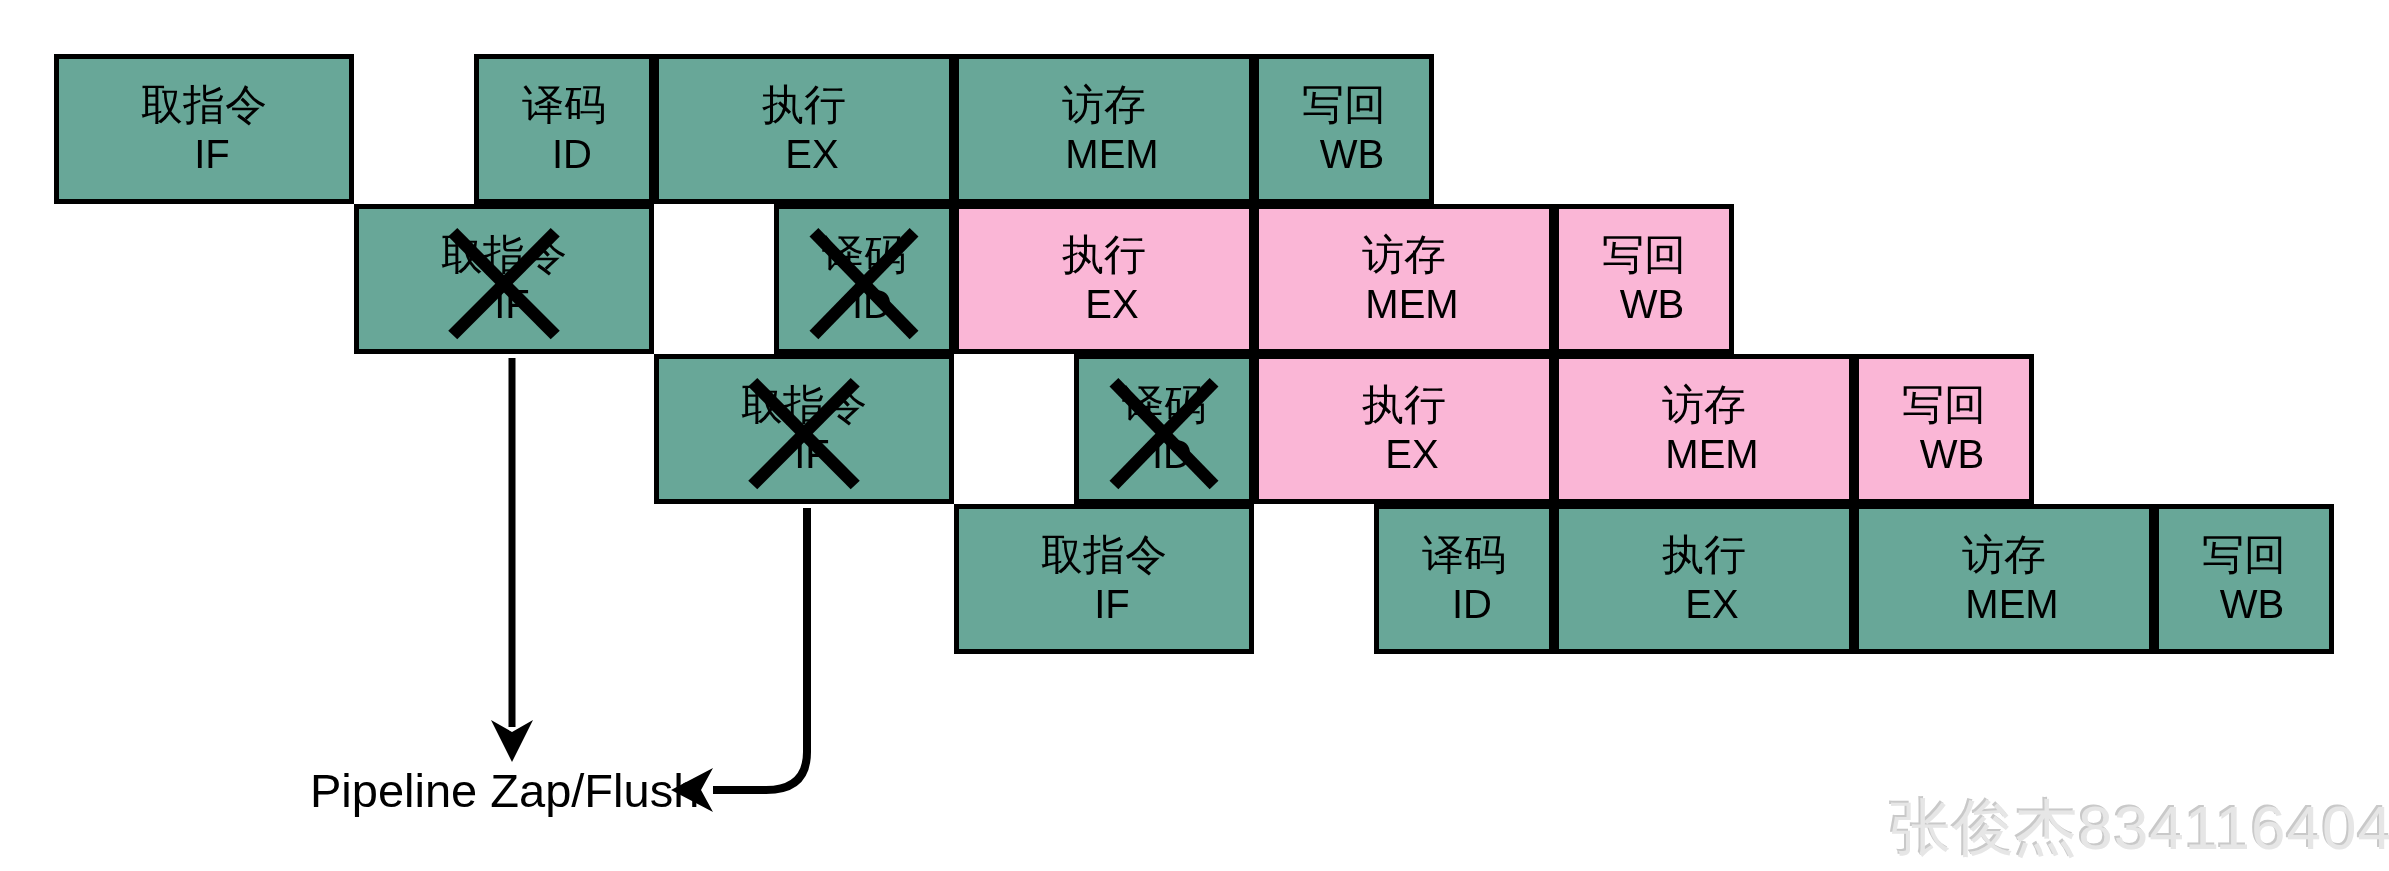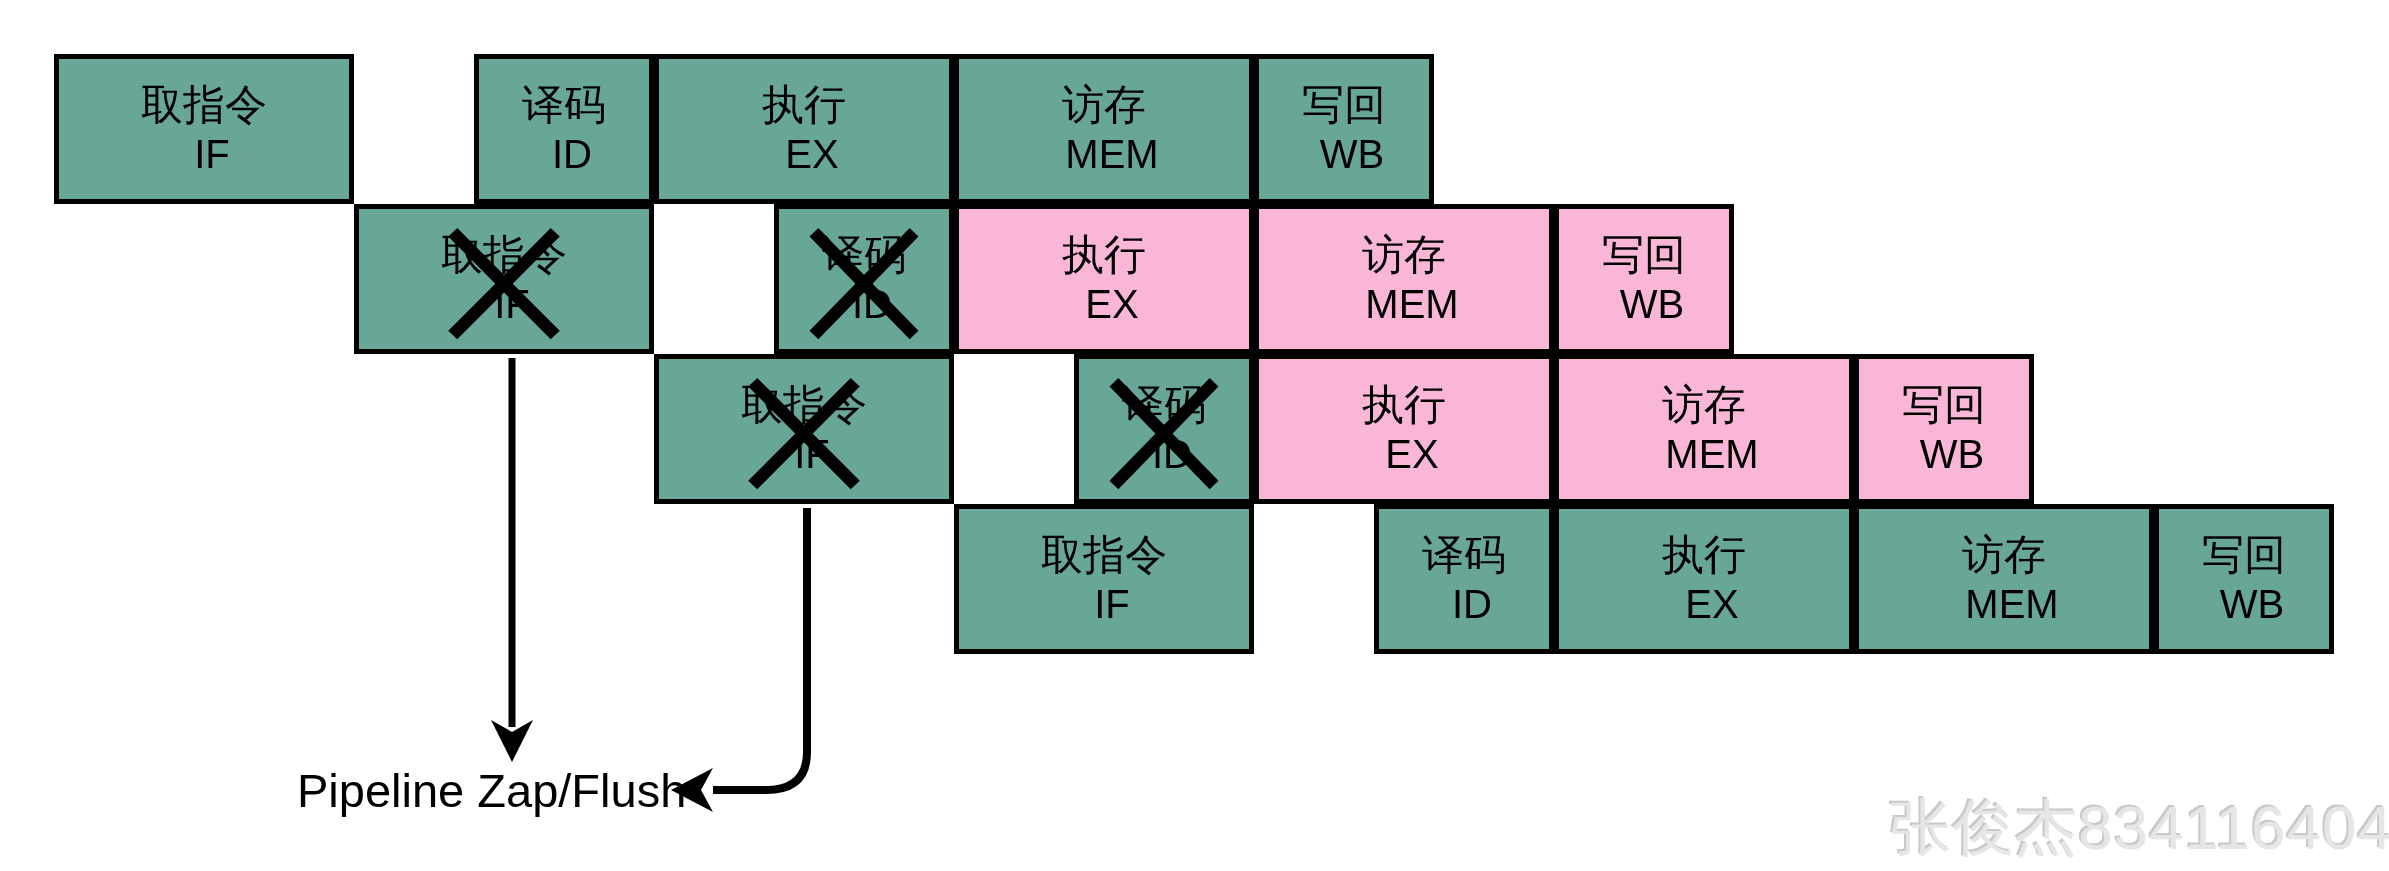--- a/index.html
+++ b/index.html
@@ -20,21 +20,21 @@
     color:#000000;
   }
   .box .zh{font-size:42px;line-height:50px;display:block;}
   .box .en{font-size:40px;line-height:48px;display:block;margin-left:16px;}
   .box svg.xmark{
     position:absolute;left:0;top:0;width:100%;height:100%;
     overflow:visible;pointer-events:none;
   }
   svg.arrows{position:absolute;left:0;top:0;width:2389px;height:871px;}
   .flush-label{
-    position:absolute;left:297px;top:763px;
+    position:absolute;left:310px;top:763px;
     font-size:47px;color:#000000;white-space:nowrap;text-align:right;
   }
   .watermark{
     position:absolute;right:-4px;top:786px;
     font-size:62px;font-weight:300;letter-spacing:1px;
     color:#e6e6e6;white-space:nowrap;
     text-shadow:-2px -2px 0 #c9c9c9, 2px 2px 3px #ffffff;
   }
 </style>
 </head>

